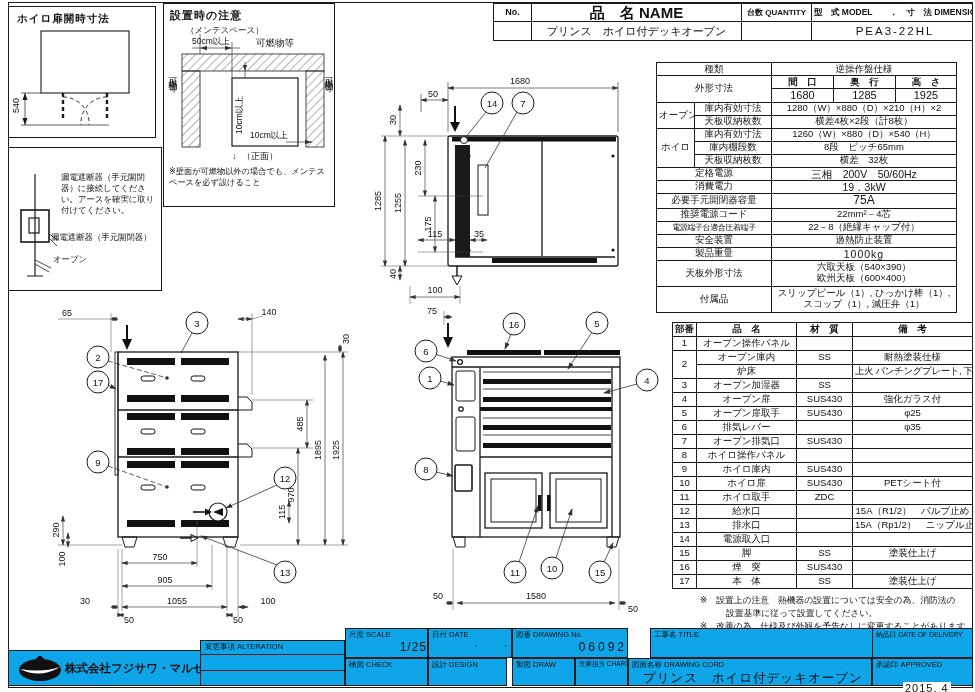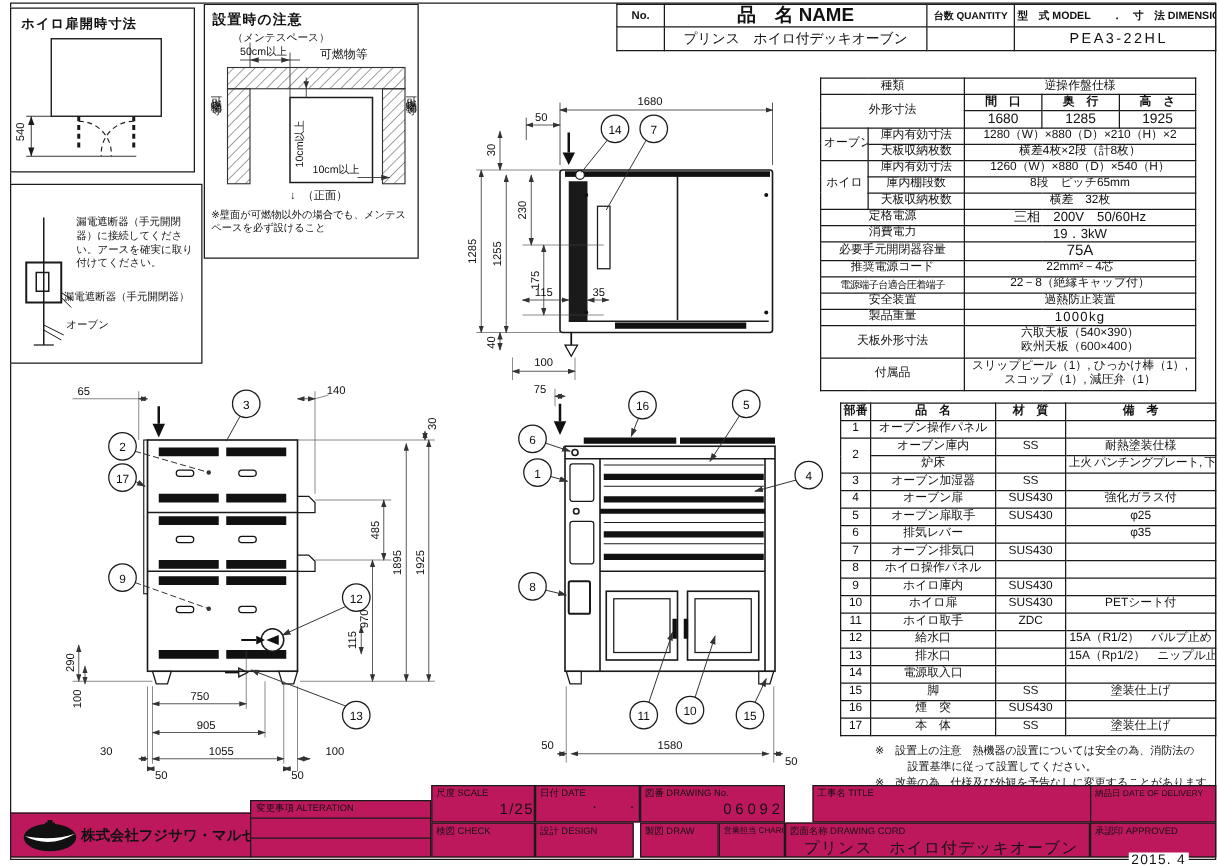--- a/index.html
+++ b/index.html
@@ -11,21 +11,21 @@
   .bt{font-weight:bold;}
   
   table.tbl{border-collapse:collapse;table-layout:fixed;width:100%;height:100%;}
   table.tbl td{border:1px solid #1a1a1a;font-size:9.5px;text-align:center;padding:0 2px;
                overflow:hidden;white-space:nowrap;line-height:1.15;}
   td.lft{text-align:left;}
   td.sm{font-size:8.5px;}
   td.xs{font-size:7px;letter-spacing:-0.4px;}
   .blk{display:block;}
   
-  .cell{position:absolute;border:1px solid #1a1a1a;background:#be185d;box-sizing:border-box;}
+  .cell{position:absolute;border:1px solid #1a1a1a;background:#0ea5e9;box-sizing:border-box;}
   .cell .lab{font-size:7.5px;padding:1px 3px 0 3px;white-space:nowrap;overflow:hidden;}
   .cell .val{text-align:right;font-size:12px;letter-spacing:1px;}
   .notes{font-size:8.8px;line-height:1.5;}
   .notes .n{white-space:nowrap;}
   .vtext{writing-mode:vertical-rl;text-orientation:upright;letter-spacing:2px;}
   svg{overflow:visible;}
   svg text{font-family:"Liberation Sans","DejaVu Sans",sans-serif;fill:#111;}
   .dimtx{font-size:9px;}
   .baltx{font-size:9.5px;}
 </style>

